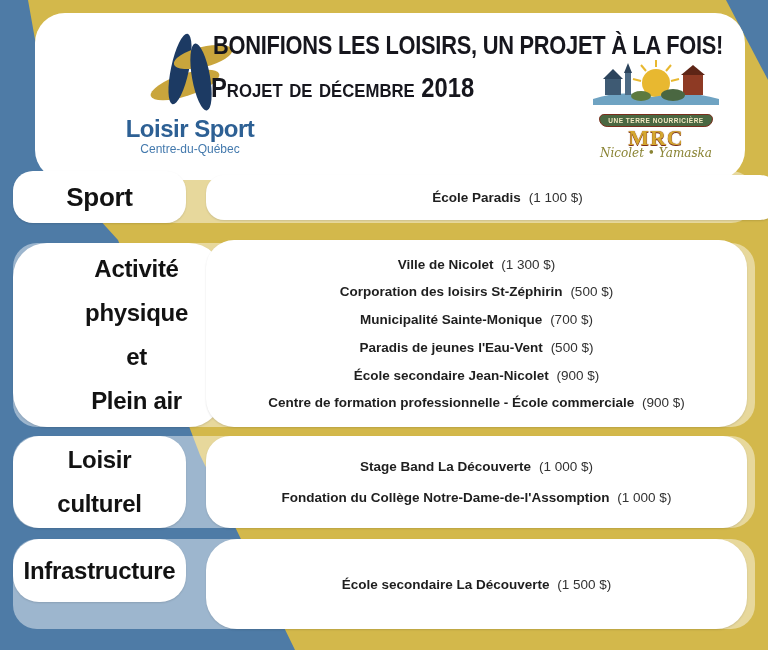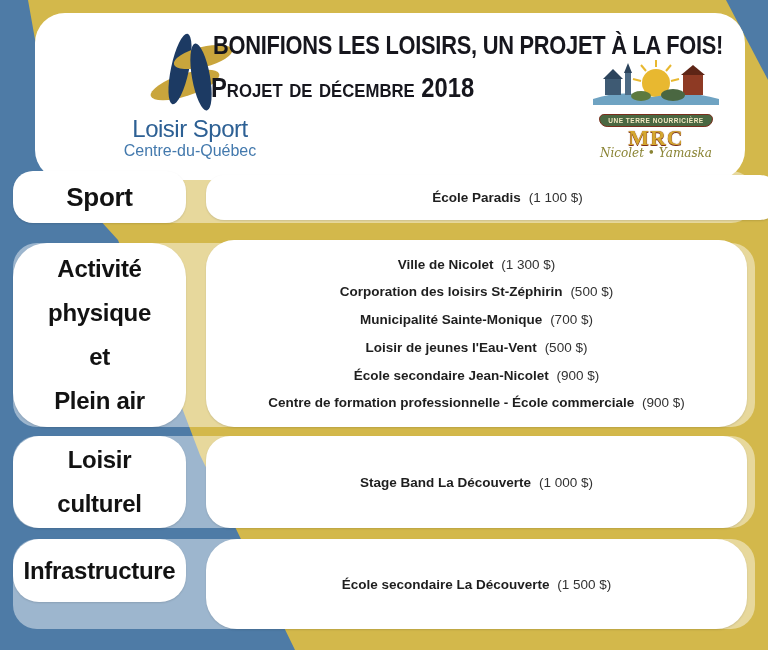--- a/index.html
+++ b/index.html
@@ -17,21 +17,21 @@
   #band-2{top:436px;height:92px;}
   #band-3{top:539px;height:90px;}
 
   .catbox{
     position:absolute;left:13px;width:173px;background:#fff;z-index:2;
     display:flex;flex-direction:column;justify-content:center;align-items:center;
     box-shadow:0 1px 2px rgba(0,0,0,0.12);
     text-align:right;
   }
   #cat-0{top:171px;height:52px;border-radius:20px;}
-  #cat-1{top:243px;height:184px;border-radius:34px;}
+  #cat-1{top:243px;height:184px;border-radius:34px;padding-left:37px;}
   #cat-2{top:436px;height:92px;border-radius:26px;}
   #cat-3{top:539px;height:63px;border-radius:26px;}
   .cat-line{
     font-weight:bold;color:#121212;font-size:24px;line-height:44px;
     letter-spacing:-0.3px;white-space:nowrap;
   }
   #cat-0 .cat-line{font-size:26px;}
 
   .itembox{
     position:absolute;left:206px;width:541px;background:#fff;z-index:2;
@@ -44,22 +44,22 @@
   #items-3{top:539px;height:90px;border-radius:31px;}
   .item{font-size:13.5px;color:#1e1e1e;white-space:nowrap;text-align:center;}
   .item-name{font-weight:bold;}
   .item-amount{font-weight:normal;color:#323232;margin-left:4px;}
 
   #header{
     position:absolute;left:35px;top:13px;width:710px;height:167px;
     background:#fff;border-radius:30px;z-index:2;
   }
   #ls-logo{position:absolute;left:55px;top:16px;width:200px;text-align:center;}
-  #ls-name{font-weight:normal;font-size:24px;color:#2d6094;letter-spacing:-0.5px;margin-top:-4px;}
-  #ls-region{font-size:16px;color:#4379ad;margin-top:-1px;}
+  #ls-name{font-weight:bold;font-size:24px;color:#2d6094;letter-spacing:-0.5px;margin-top:-4px;}
+  #ls-region{font-size:12px;color:#4379ad;margin-top:-1px;}
   #title{
     position:absolute;left:178px;top:17px;z-index:3;
     font-size:26px;font-weight:bold;color:#16161d;white-space:nowrap;
     letter-spacing:-0.3px;transform:scaleX(0.84);transform-origin:left top;
   }
   #subtitle{
     position:absolute;left:176px;top:60px;z-index:3;
     font-variant:small-caps;font-size:27px;font-weight:bold;color:#16161d;
     white-space:nowrap;transform:scaleX(0.88);transform-origin:left top;
   }
@@ -160,21 +160,21 @@
     </div>
     <div class="item">
       <span class="item-name">Corporation des loisirs St-Zéphirin</span>
       <span class="item-amount">(500 $)</span>
     </div>
     <div class="item">
       <span class="item-name">Municipalité Sainte-Monique</span>
       <span class="item-amount">(700 $)</span>
     </div>
     <div class="item">
-      <span class="item-name">Loisir de jeunes l'Eau-Vent</span>
+      <span class="item-name">Paradis de jeunes l'Eau-Vent</span>
       <span class="item-amount">(500 $)</span>
     </div>
     <div class="item">
       <span class="item-name">École secondaire Jean-Nicolet</span>
       <span class="item-amount">(900 $)</span>
     </div>
     <div class="item">
       <span class="item-name">Centre de formation professionnelle - École commerciale</span>
       <span class="item-amount">(900 $)</span>
     </div>
@@ -182,20 +182,24 @@
 
   <div class="catbox" id="cat-2">
     <div class="cat-line">Loisir</div>
     <div class="cat-line">culturel</div>
   </div>
   <div class="itembox" id="items-2">
     <div class="item">
       <span class="item-name">Stage Band La Découverte</span>
       <span class="item-amount">(1 000 $)</span>
     </div>
+    <div class="item">
+      <span class="item-name">Fondation du Collège Notre-Dame-de-l'Assomption</span>
+      <span class="item-amount">(1 000 $)</span>
+    </div>
   </div>
 
   <div class="catbox" id="cat-3">
     <div class="cat-line">Infrastructure</div>
   </div>
   <div class="itembox" id="items-3">
     <div class="item">
       <span class="item-name">École secondaire La Découverte</span>
       <span class="item-amount">(1 500 $)</span>
     </div>

